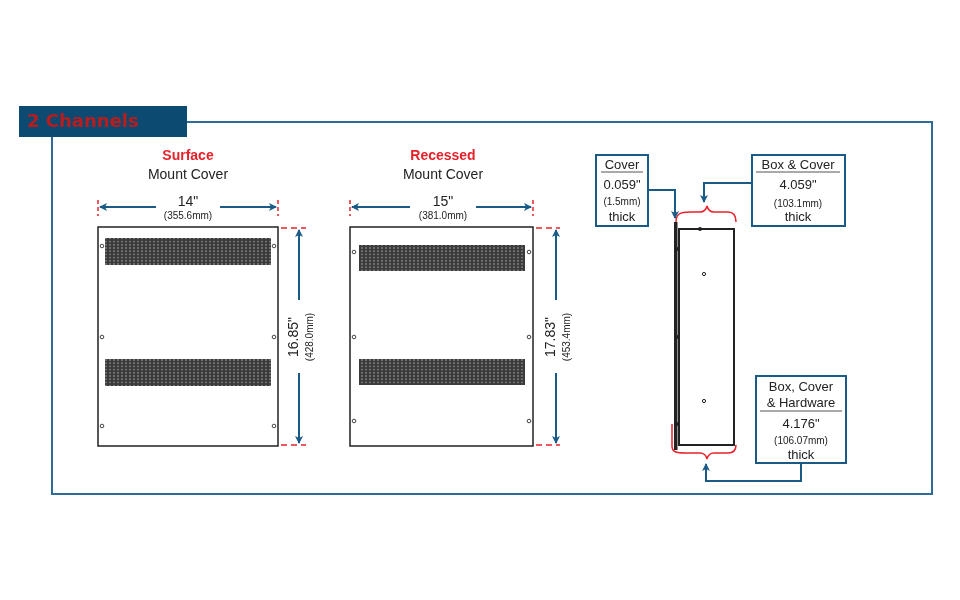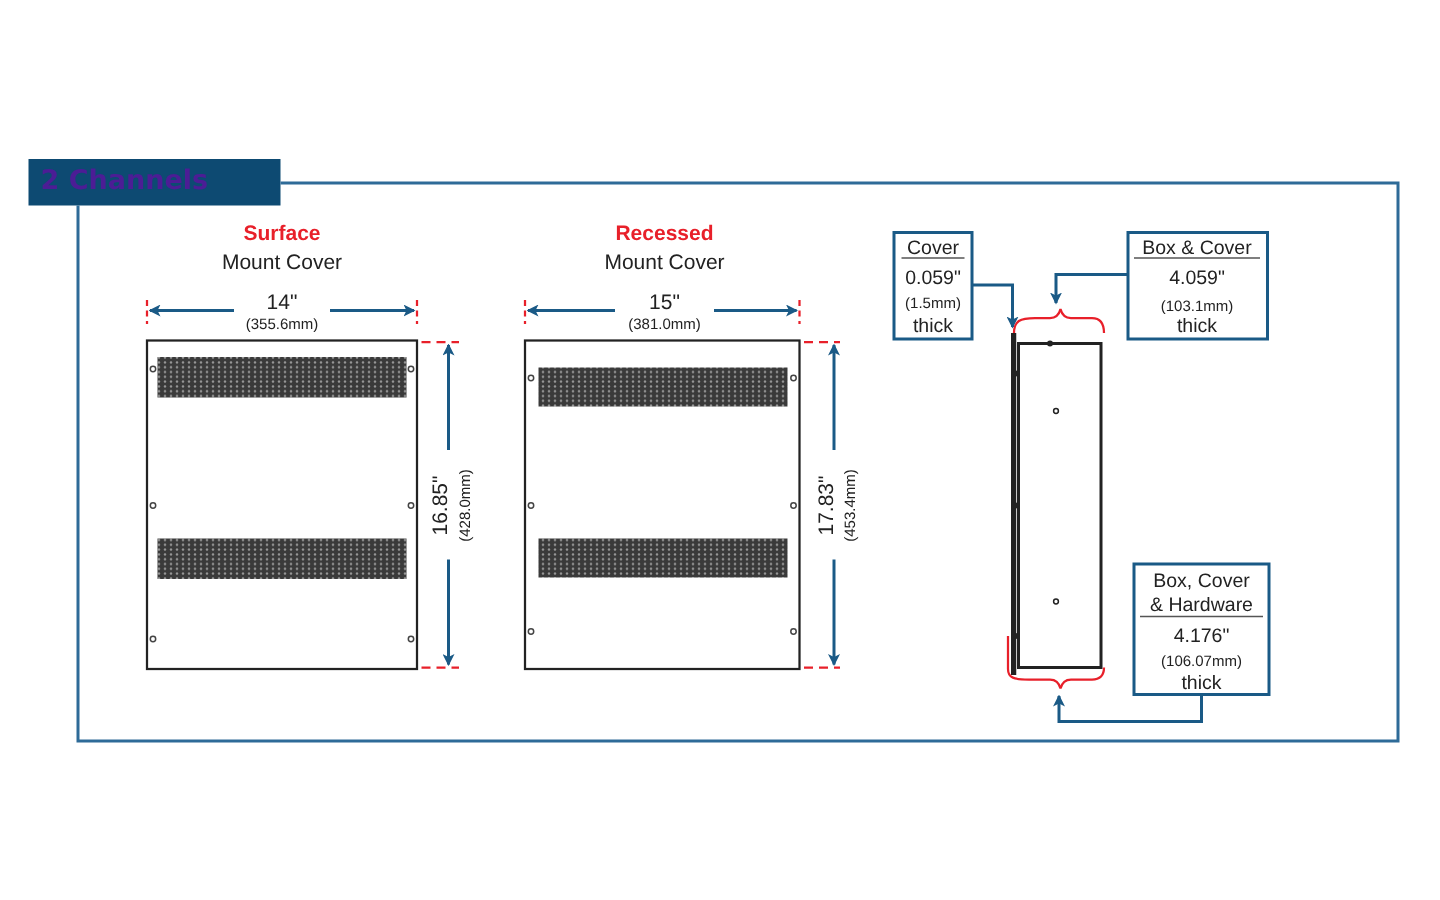--- a/index.html
+++ b/index.html
@@ -1,20 +1,20 @@
 <!DOCTYPE html>
 <html><head>
 <meta charset="utf-8">
 <style>
   html, body { margin:0; padding:0; background:#ffffff; }
   body { width:960px; height:600px; position:relative; overflow:hidden; font-family:"Liberation Sans", sans-serif; }
   #diagram { position:absolute; left:0; top:0; }
   .lbl { font-family:"Liberation Sans", sans-serif; }
   .title-bar { position:absolute; left:19px; top:106px; width:168px; height:31px; background:#0d4a72; }
-  .title-text { position:absolute; left:27px; top:109px; color:#4c1d95; font-family:"DejaVu Sans", sans-serif; font-size:18px; font-weight:bold; line-height:24px; }
+  .title-text { position:absolute; left:27px; top:109px; color:#b91c1c; font-family:"DejaVu Sans", sans-serif; font-size:18px; font-weight:bold; line-height:24px; }
 </style>
 </head>
 <body>
 
 <div class="title-bar"></div>
 <div class="title-text">2 Channels</div>
 
 <svg id="diagram" width="960" height="600" viewBox="0 0 960 600" xmlns="http://www.w3.org/2000/svg">
   <defs>
     <pattern id="perf" width="4" height="3.2" patternUnits="userSpaceOnUse">

